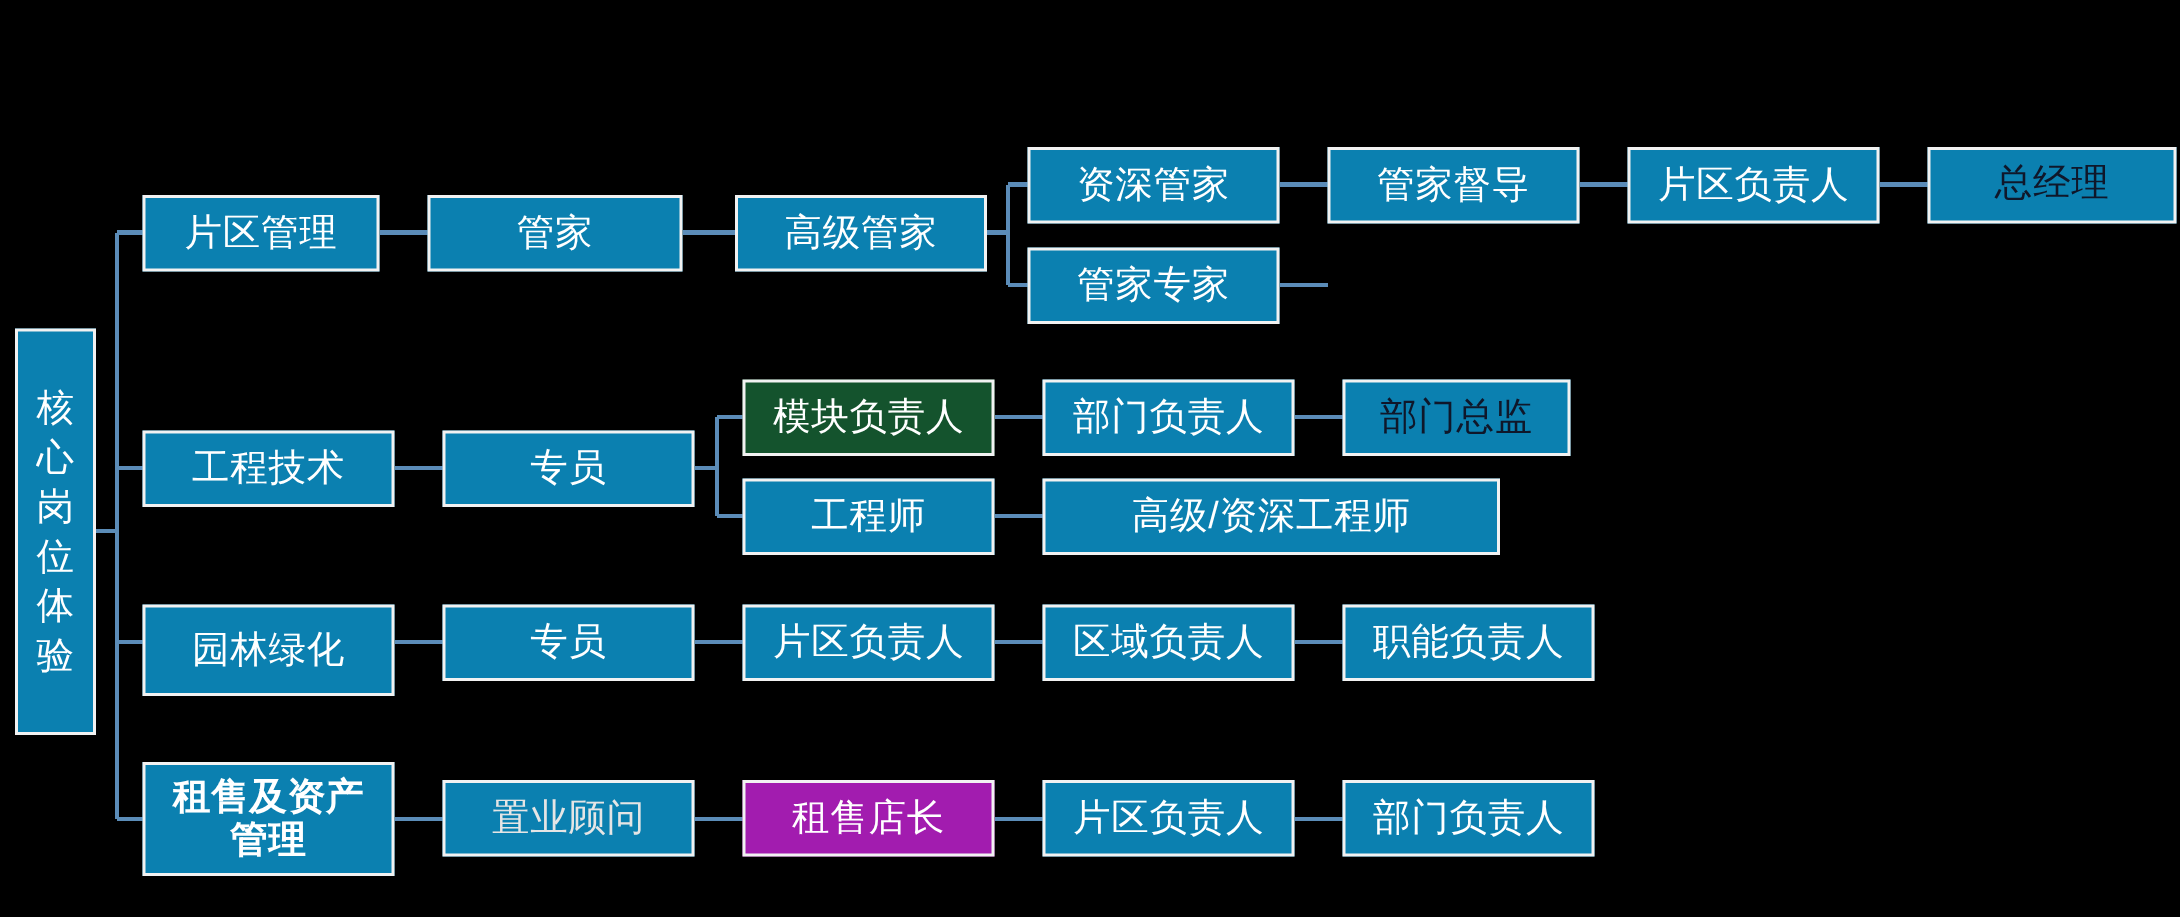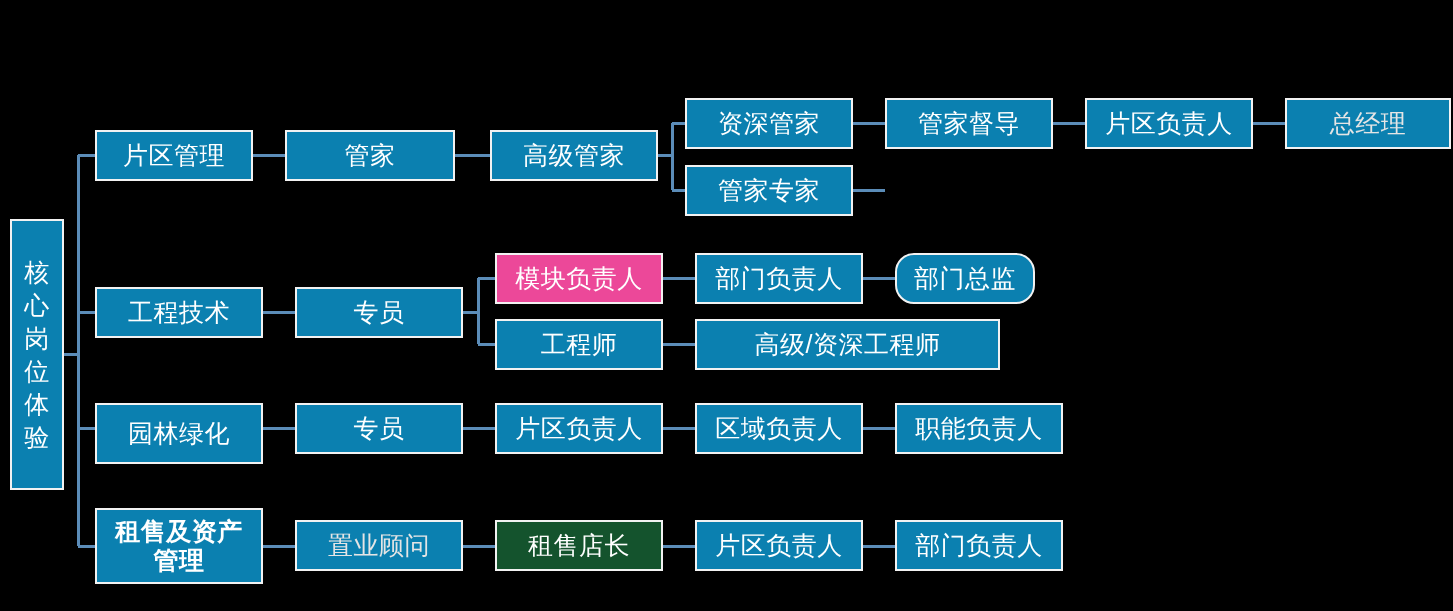--- a/index.html
+++ b/index.html
@@ -109,36 +109,36 @@
   </svg>
 
   <div class="node root" style="left: 10px; top: 219px; width: 54px; height: 271px; background: rgb(11, 128, 176); border-color: rgb(242, 242, 242); color: rgb(255, 255, 255);">核心岗位体验</div>
 
   <div class="node" style="left: 95px; top: 130px; width: 158px; height: 51px; background: rgb(11, 128, 176); border-color: rgb(242, 242, 242); color: rgb(255, 255, 255);">片区管理</div>
   <div class="node" style="left: 285px; top: 130px; width: 170px; height: 51px; background: rgb(11, 128, 176); border-color: rgb(242, 242, 242); color: rgb(255, 255, 255);">管家</div>
   <div class="node" style="left: 490px; top: 130px; width: 168px; height: 51px; background: rgb(11, 128, 176); border-color: rgb(242, 242, 242); color: rgb(255, 255, 255);">高级管家</div>
   <div class="node" style="left: 685px; top: 98px; width: 168px; height: 51px; background: rgb(11, 128, 176); border-color: rgb(242, 242, 242); color: rgb(255, 255, 255);">资深管家</div>
   <div class="node" style="left: 885px; top: 98px; width: 168px; height: 51px; background: rgb(11, 128, 176); border-color: rgb(242, 242, 242); color: rgb(255, 255, 255);">管家督导</div>
   <div class="node" style="left: 1085px; top: 98px; width: 168px; height: 51px; background: rgb(11, 128, 176); border-color: rgb(242, 242, 242); color: rgb(255, 255, 255);">片区负责人</div>
-  <div class="node" style="left: 1285px; top: 98px; width: 166px; height: 51px; background: rgb(11, 128, 176); border-color: rgb(242, 242, 242); color: #e5e5e5;">总经理</div>
+  <div class="node" style="left: 1285px; top: 98px; width: 166px; height: 51px; background: rgb(11, 128, 176); border-color: rgb(242, 242, 242); color: #0f172a; font-family: Liberation Mono, monospace;">总经理</div>
   <div class="node" style="left: 685px; top: 165px; width: 168px; height: 51px; background: rgb(11, 128, 176); border-color: rgb(242, 242, 242); color: rgb(255, 255, 255);">管家专家</div>
 
   <div class="node" style="left: 95px; top: 287px; width: 168px; height: 51px; background: rgb(11, 128, 176); border-color: rgb(242, 242, 242); color: rgb(255, 255, 255);">工程技术</div>
   <div class="node" style="left: 295px; top: 287px; width: 168px; height: 51px; background: rgb(11, 128, 176); border-color: rgb(242, 242, 242); color: rgb(255, 255, 255);">专员</div>
-  <div class="node" style="left: 495px; top: 253px; width: 168px; height: 51px; background: #ec4899; border-color: rgb(242, 242, 242); color: rgb(255, 255, 255);">模块负责人</div>
+  <div class="node" style="left: 495px; top: 253px; width: 168px; height: 51px; background: #14532d; border-color: rgb(242, 242, 242); color: rgb(255, 255, 255);">模块负责人</div>
   <div class="node" style="left: 695px; top: 253px; width: 168px; height: 51px; background: rgb(11, 128, 176); border-color: rgb(242, 242, 242); color: rgb(255, 255, 255);">部门负责人</div>
-  <div class="node" style="left: 895px; top: 253px; width: 140px; height: 51px; background: rgb(11, 128, 176); border-color: rgb(242, 242, 242); color: #ffffff; border-radius: 19px;">部门总监</div>
+  <div class="node" style="left: 895px; top: 253px; width: 152px; height: 51px; background: rgb(11, 128, 176); border-color: rgb(242, 242, 242); color: #0f172a;">部门总监</div>
   <div class="node" style="left: 495px; top: 319px; width: 168px; height: 51px; background: rgb(11, 128, 176); border-color: rgb(242, 242, 242); color: rgb(255, 255, 255);">工程师</div>
   <div class="node" style="left: 695px; top: 319px; width: 305px; height: 51px; background: rgb(11, 128, 176); border-color: rgb(242, 242, 242); color: rgb(255, 255, 255);">高级/资深工程师</div>
 
   <div class="node" style="left: 95px; top: 403px; width: 168px; height: 61px; background: rgb(11, 128, 176); border-color: rgb(242, 242, 242); color: rgb(255, 255, 255);">园林绿化</div>
   <div class="node" style="left: 295px; top: 403px; width: 168px; height: 51px; background: rgb(11, 128, 176); border-color: rgb(242, 242, 242); color: rgb(255, 255, 255);">专员</div>
   <div class="node" style="left: 495px; top: 403px; width: 168px; height: 51px; background: rgb(11, 128, 176); border-color: rgb(242, 242, 242); color: rgb(255, 255, 255);">片区负责人</div>
   <div class="node" style="left: 695px; top: 403px; width: 168px; height: 51px; background: rgb(11, 128, 176); border-color: rgb(242, 242, 242); color: rgb(255, 255, 255);">区域负责人</div>
   <div class="node" style="left: 895px; top: 403px; width: 168px; height: 51px; background: rgb(11, 128, 176); border-color: rgb(242, 242, 242); color: rgb(255, 255, 255);">职能负责人</div>
 
   <div class="node wrap" style="left: 95px; top: 508px; width: 168px; height: 76px; background: rgb(11, 128, 176); border-color: rgb(242, 242, 242); color: rgb(255, 255, 255); font-weight: bold;">租售及资产管理</div>
   <div class="node" style="left: 295px; top: 520px; width: 168px; height: 51px; background: rgb(11, 128, 176); border-color: rgb(242, 242, 242); color: #e5e5e5;">置业顾问</div>
-  <div class="node" style="left: 495px; top: 520px; width: 168px; height: 51px; background: #14532d; border-color: rgb(242, 242, 242); color: rgb(255, 255, 255);">租售店长</div>
+  <div class="node" style="left: 495px; top: 520px; width: 168px; height: 51px; background: #a21caf; border-color: rgb(242, 242, 242); color: rgb(255, 255, 255);">租售店长</div>
   <div class="node" style="left: 695px; top: 520px; width: 168px; height: 51px; background: rgb(11, 128, 176); border-color: rgb(242, 242, 242); color: rgb(255, 255, 255);">片区负责人</div>
   <div class="node" style="left: 895px; top: 520px; width: 168px; height: 51px; background: rgb(11, 128, 176); border-color: rgb(242, 242, 242); color: rgb(255, 255, 255);">部门负责人</div>
 
 </div>
 
 </body></html>

